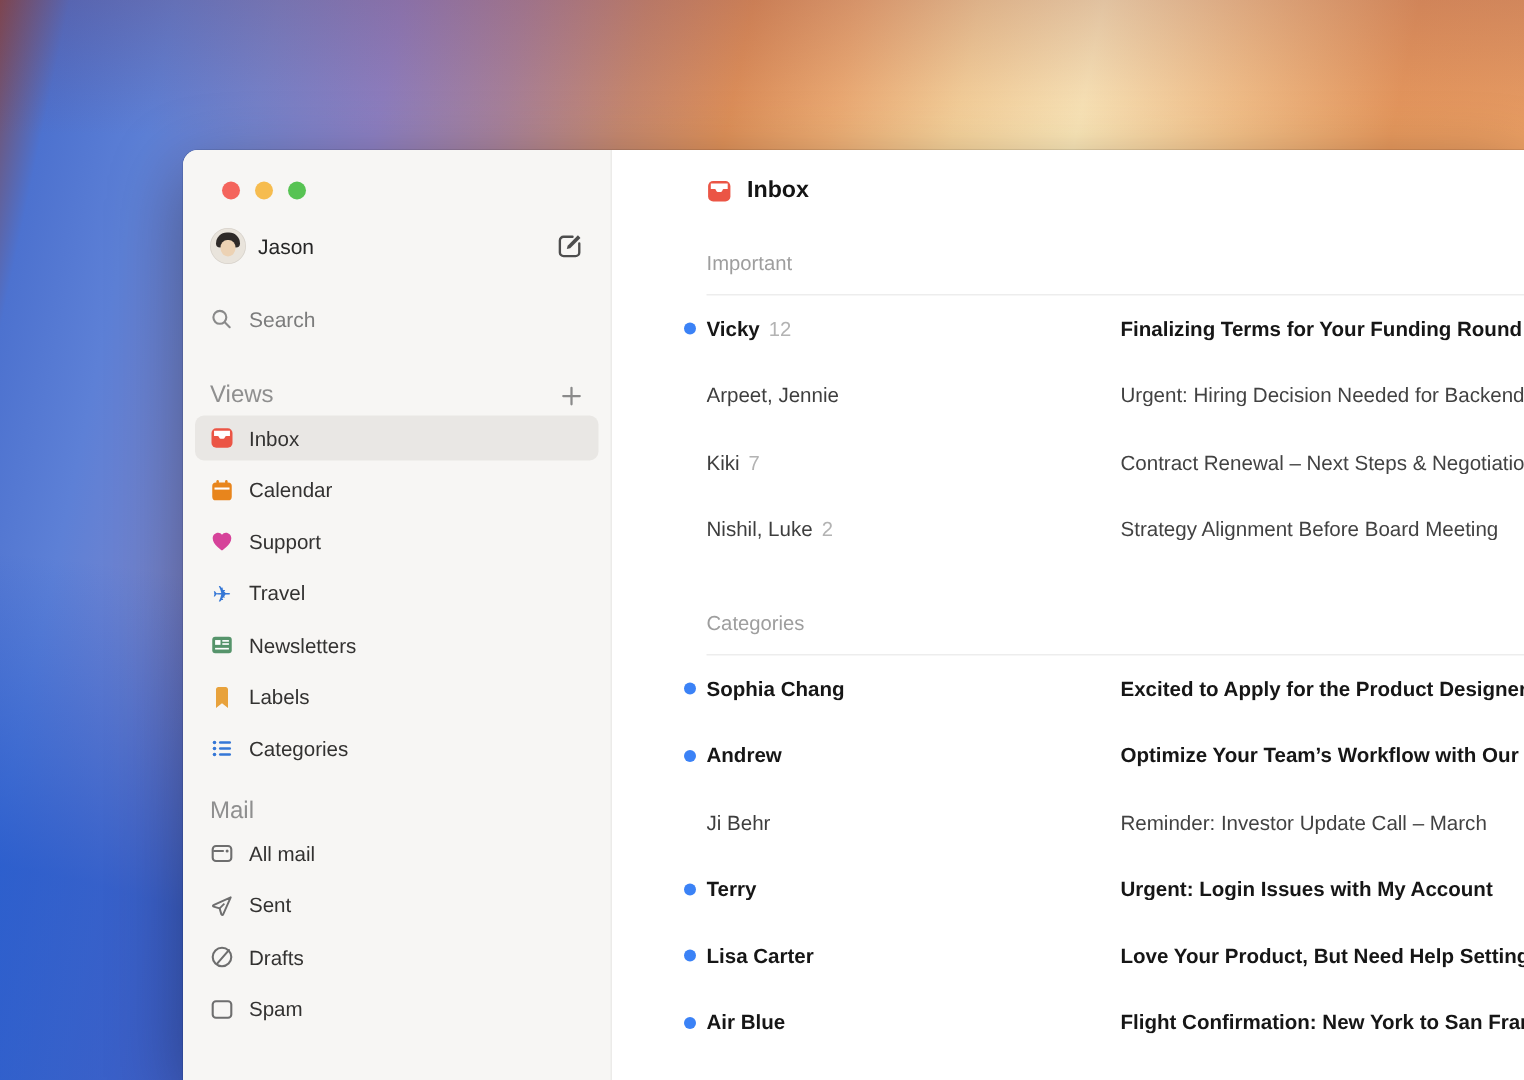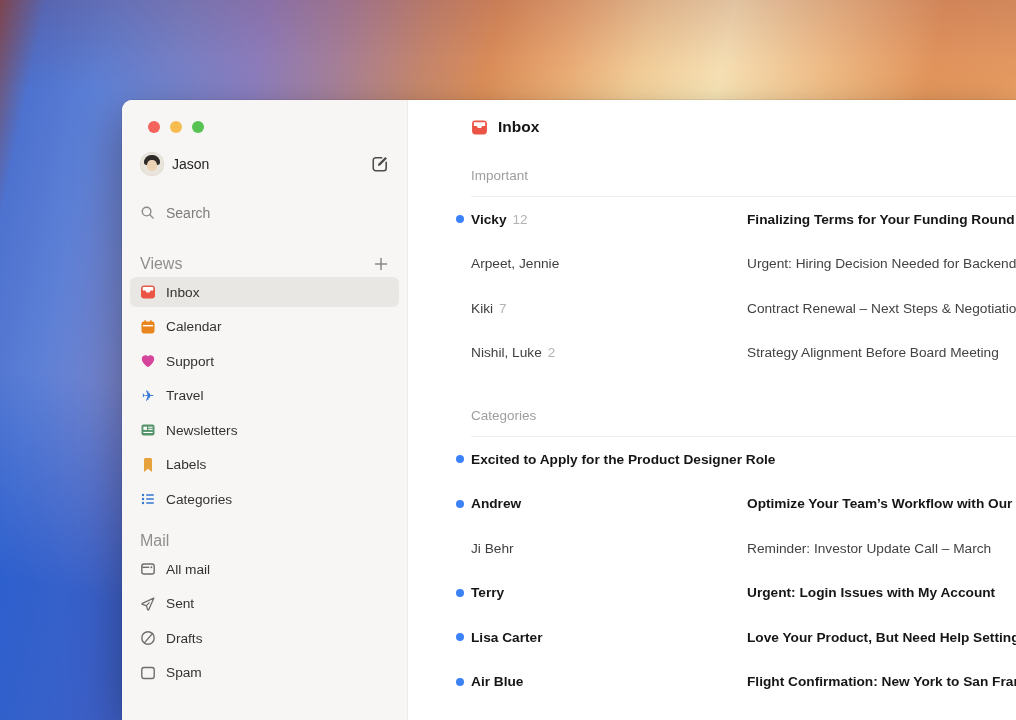--- a/index.html
+++ b/index.html
@@ -283,20 +283,21 @@
   </div>
         </div>
     </div>
 
     <div class="mail-section second">
       <div class="sec-label">Categories</div>
       <div class="divider"></div>
       <div>
           <div class="mail-row unread">
     <span class="dot" style="background: rgb(59, 130, 246);"></span>
+    <span class="sender"><span class="sname">Sophia Chang</span><span class="count"></span></span>
     <span class="subject">Excited to Apply for the Product Designer Role</span>
   </div>
           <div class="mail-row unread">
     <span class="dot" style="background: rgb(59, 130, 246);"></span>
     <span class="sender"><span class="sname">Andrew</span><span class="count"></span></span>
     <span class="subject">Optimize Your Team’s Workflow with Our New Tools</span>
   </div>
           <div class="mail-row read">
     <span class="dot" style="background: rgb(59, 130, 246);"></span>
     <span class="sender"><span class="sname">Ji Behr</span><span class="count"></span></span>

